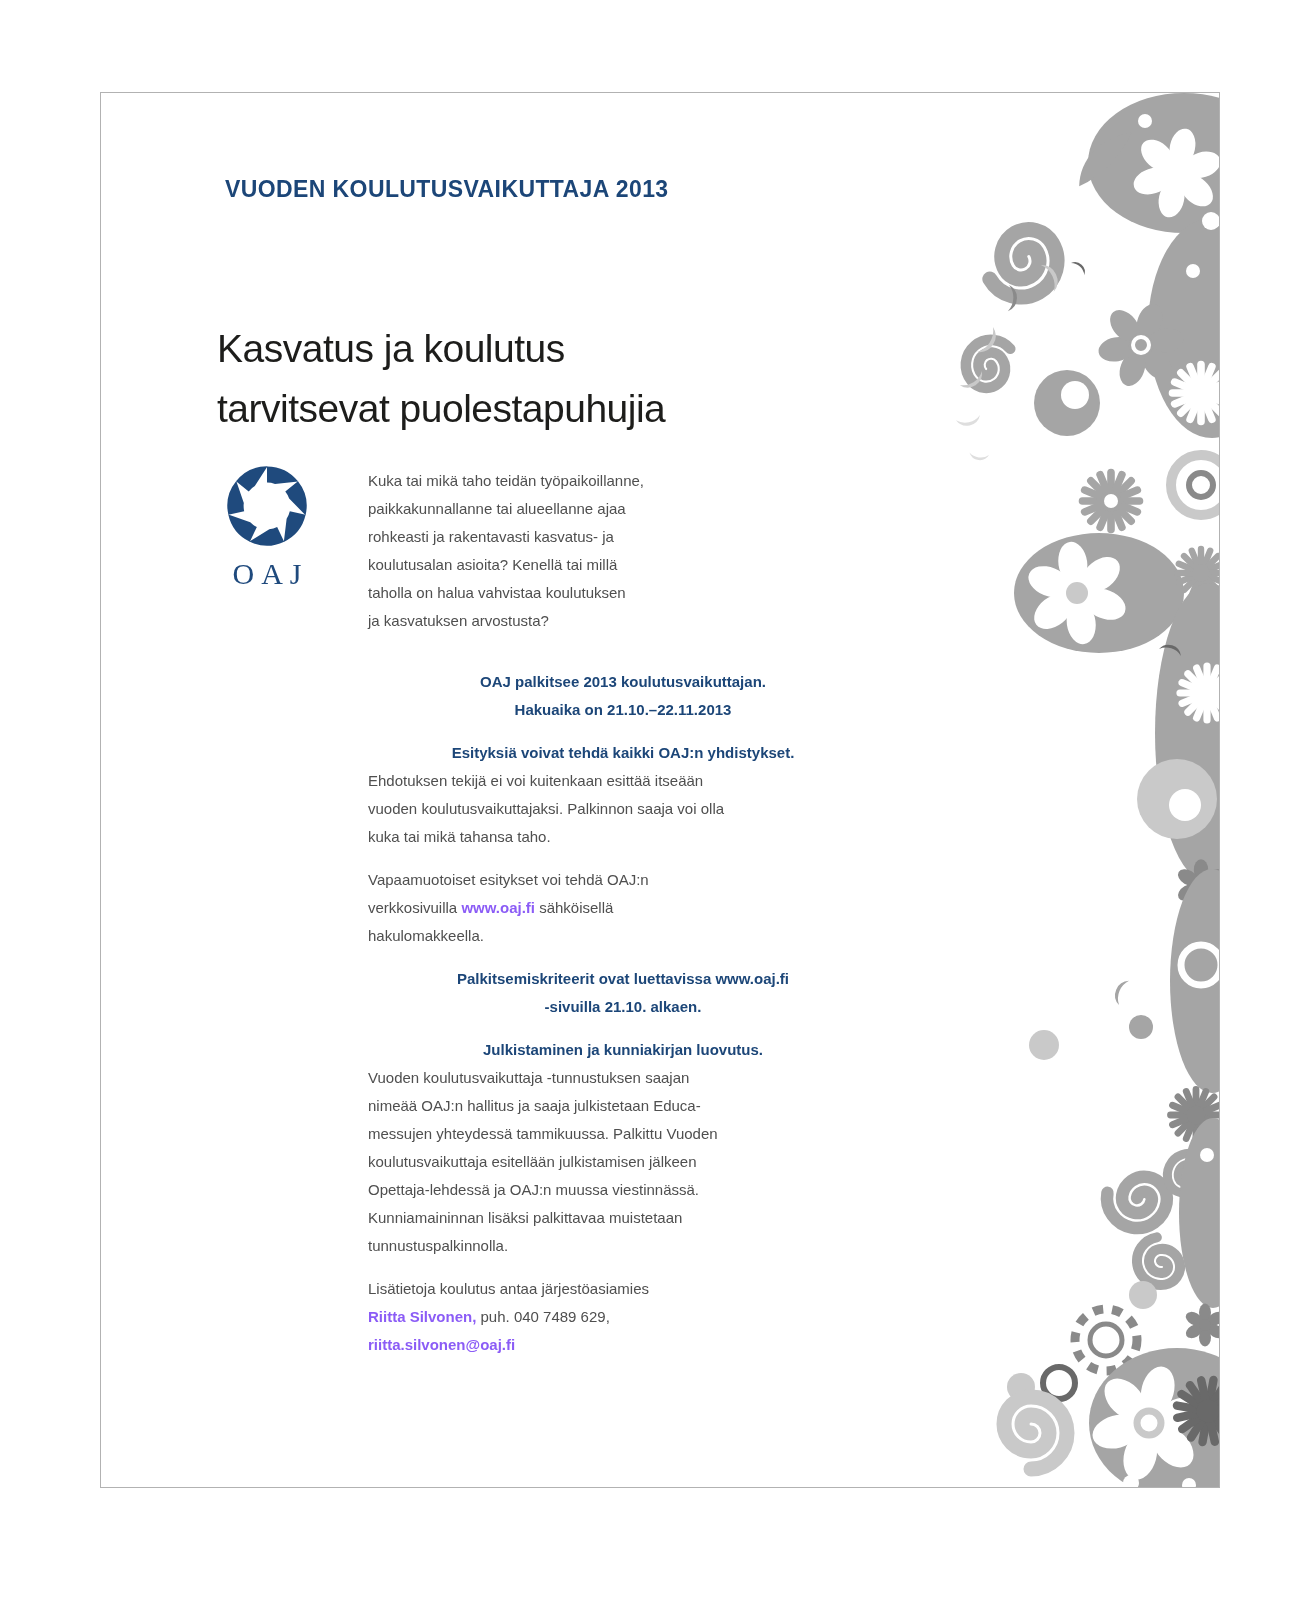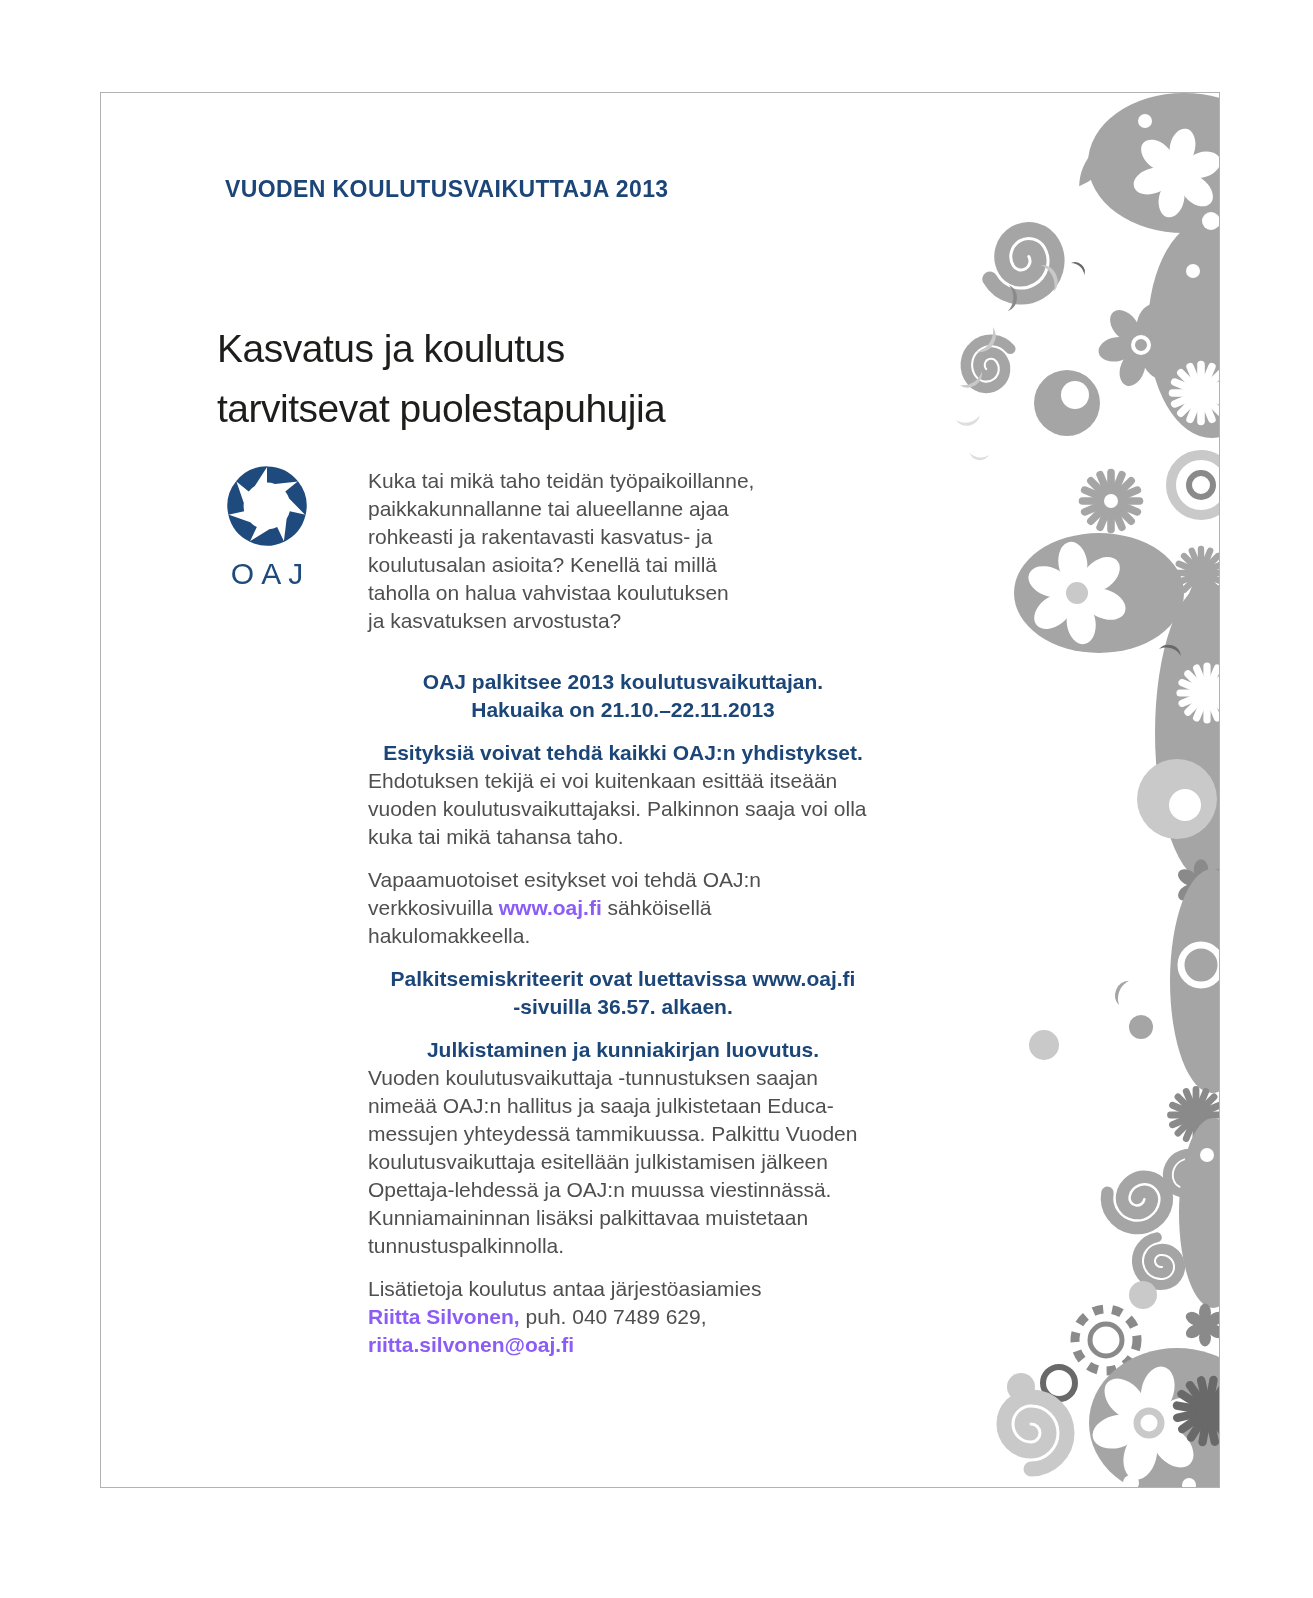--- a/index.html
+++ b/index.html
@@ -25,30 +25,30 @@
     font-size:23px; font-weight:bold; letter-spacing:0.4px;
     color:#1c4678;
   }
   .title {
     position:absolute; left:116px; top:226px;
     font-size:39px; line-height:60px; font-weight:400;
     letter-spacing:-0.5px; color:#1d1d1b;
   }
   .logo {
     position:absolute; left:116px; top:368px;
-    width:100px; text-align:center;
+    width:100px; text-align:center;font-family:Liberation Serif, serif;
   }
   .logo svg { width:90px; height:90px; display:block; margin:0 auto; }
   .logo-text {
     margin-top:6px; font-size:30px; color:#1f4a7d;
     letter-spacing:7px; text-indent:7px; font-weight:400;
   }
   .content {
     position:absolute; left:267px; top:374px; width:510px;
-    font-size:21px; line-height:28px; color:#4f4f4f;
+    font-size:15px; line-height:28px; color:#4f4f4f;
   }
   .content p, .content .para { margin:0 0 15px 0; }
   .gap-lg { margin-bottom:33px !important; }
   .pre { white-space:pre-line; }
   .navy { color:#1c4678; font-weight:bold;text-align:center; }
   .gray { color:#4f4f4f; font-weight:normal; }
   .bold-dark { color:#8b5cf6; font-weight:bold; }
 </style>
 </head>
 <body>
@@ -191,21 +191,21 @@
       <div class="gray pre">Ehdotuksen tekijä ei voi kuitenkaan esittää itseään
 vuoden koulutusvaikuttajaksi. Palkinnon saaja voi olla
 kuka tai mikä tahansa taho.</div>
     </div>
 
     <p class="gray pre"><span>Vapaamuotoiset esitykset voi tehdä OAJ:n
 verkkosivuilla </span><span class="bold-dark">www.oaj.fi</span><span> sähköisellä
 hakulomakkeella.</span></p>
 
     <p class="navy pre">Palkitsemiskriteerit ovat luettavissa www.oaj.fi
--sivuilla 36.57. alkaen.</p>
+-sivuilla 21.10. alkaen.</p>
 
     <div class="para">
       <div class="navy">Julkistaminen ja kunniakirjan luovutus.</div>
       <div class="gray pre">Vuoden koulutusvaikuttaja -tunnustuksen saajan
 nimeää OAJ:n hallitus ja saaja julkistetaan Educa-
 messujen yhteydessä tammikuussa. Palkittu Vuoden
 koulutusvaikuttaja esitellään julkistamisen jälkeen
 Opettaja-lehdessä ja OAJ:n muussa viestinnässä.
 Kunniamaininnan lisäksi palkittavaa muistetaan
 tunnustuspalkinnolla.</div>

